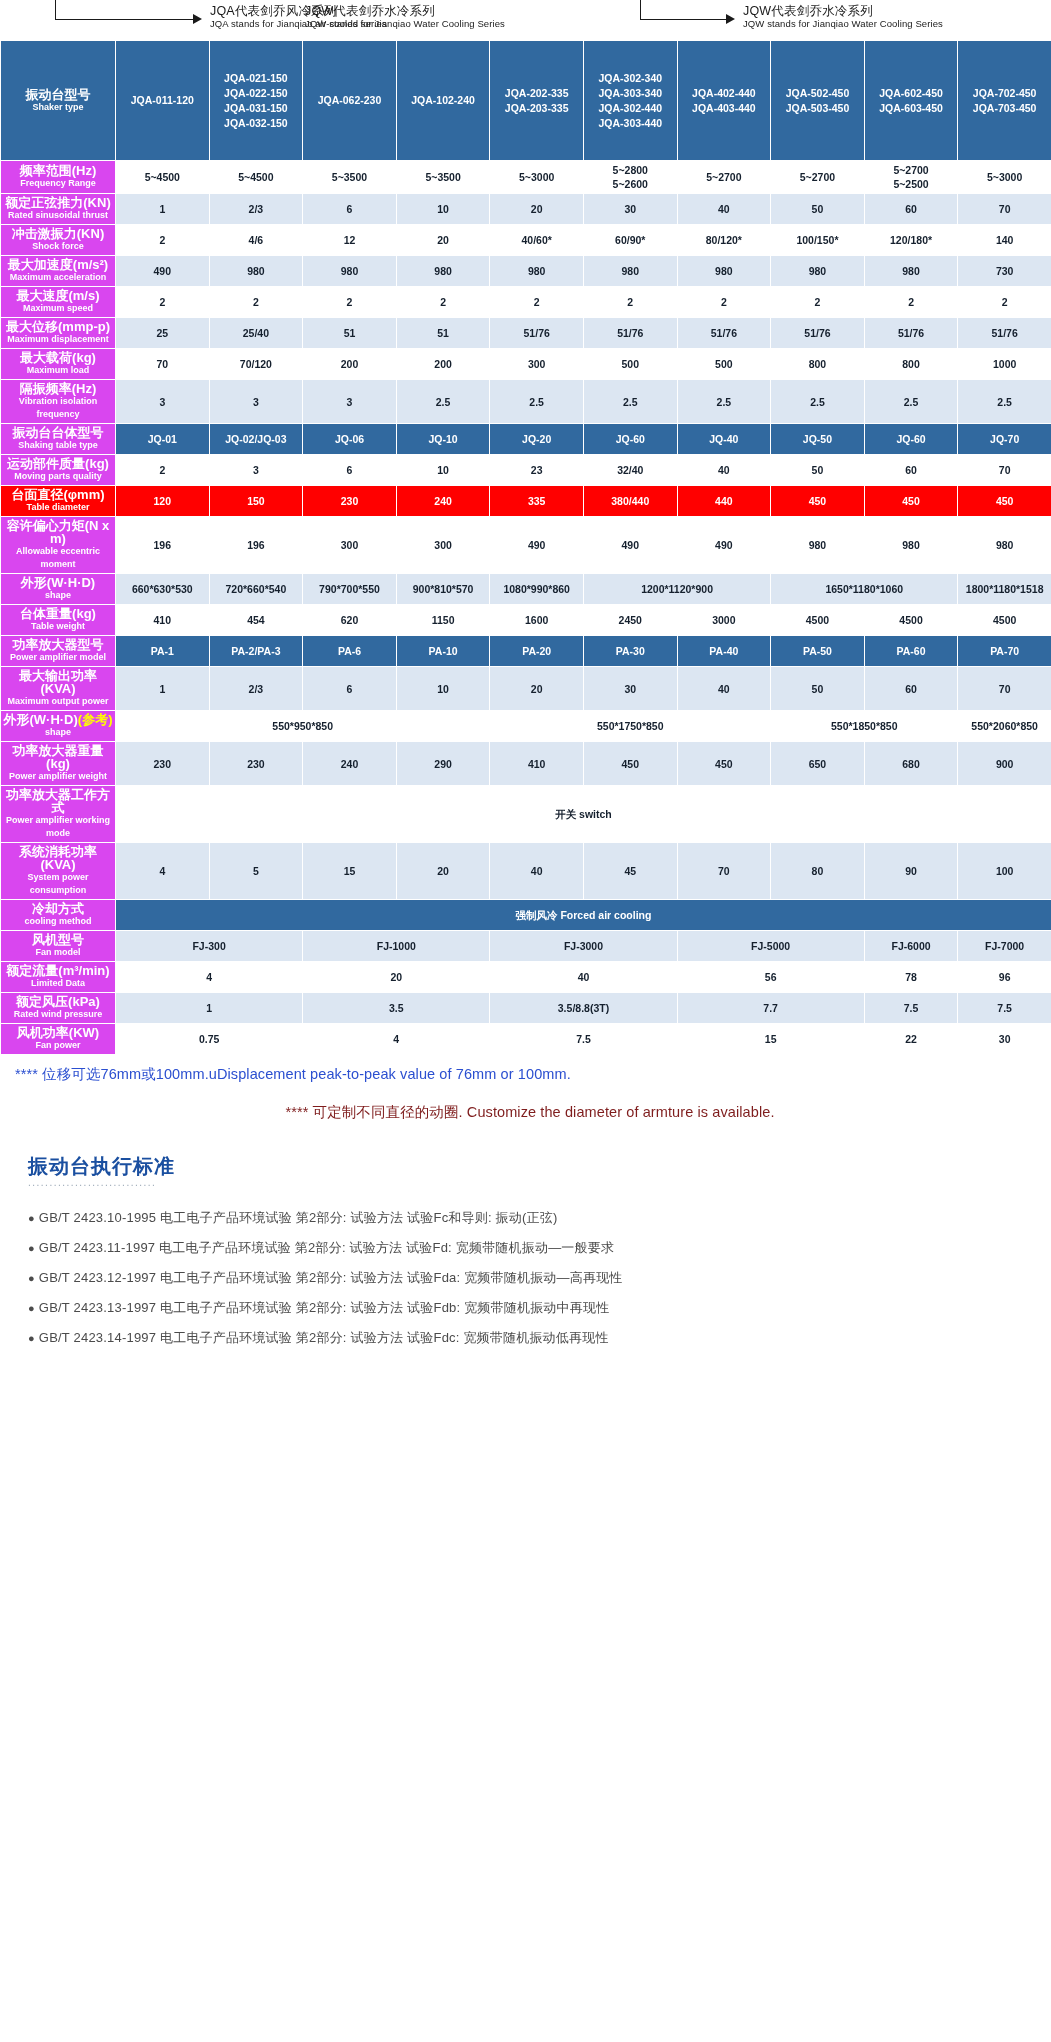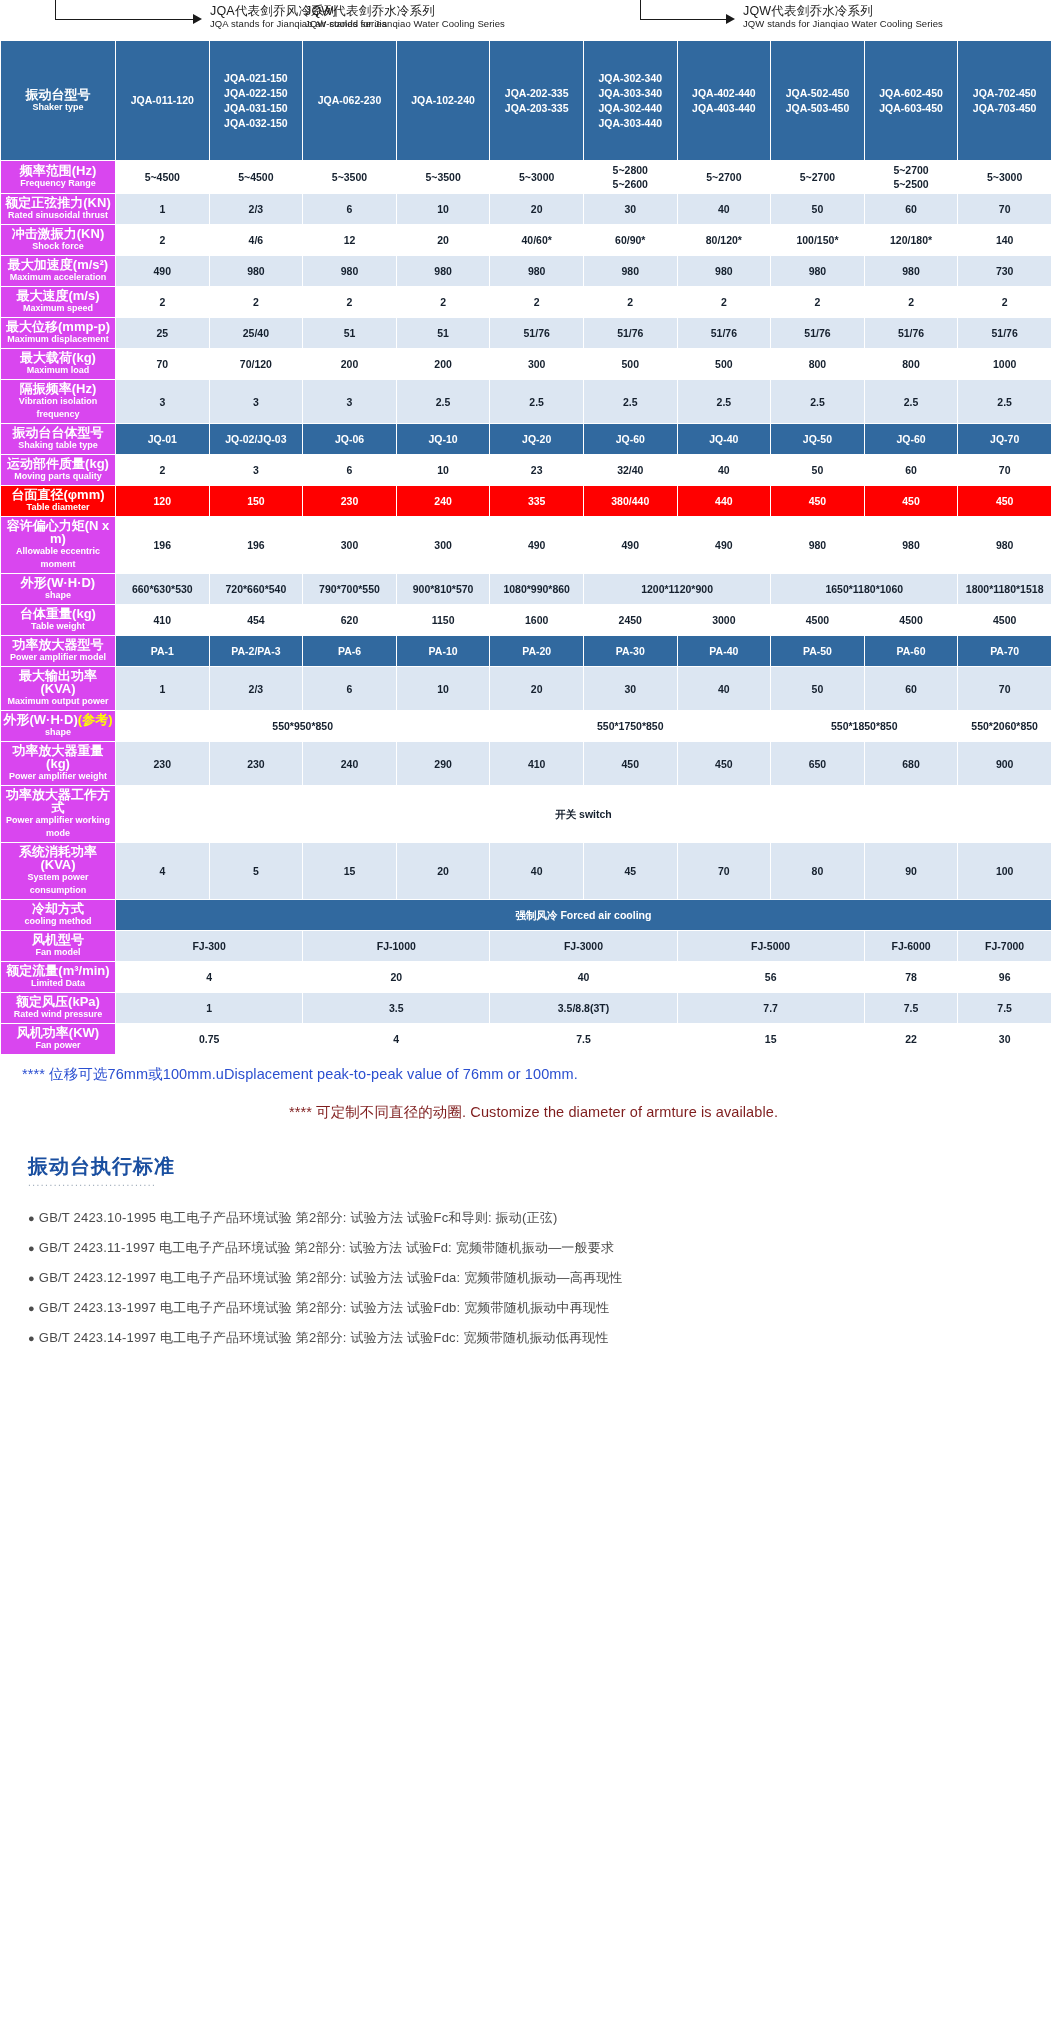--- a/index.html
+++ b/index.html
@@ -79,21 +79,21 @@
 
   tr.hdr td.lab { background:#31699f; }
   tr.hdr td.d   { background:#31699f; color:#ffffff; height:120px; vertical-align:middle; }
   tr.hdr td.d .ml { display:block; line-height:15px; }
 
   td.d .ml { display:block; line-height:14px; }
 
   .warn { color:#ffff00; }
 
   
-  .notes { padding:6px 4px 0 20px; }
+  .notes { padding:6px 4px 0 13px; }
   .note1 {
     color:#2b4fd0;
     font-size:14.5px;
     line-height:26px;
     padding-left:2px;
     letter-spacing:.1px;
   }
   .note2 {
     color:#7f1d1d;
     font-size:14.5px;

